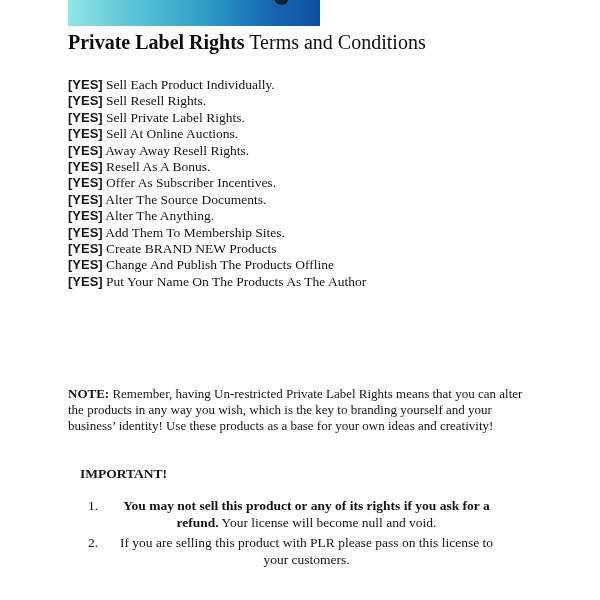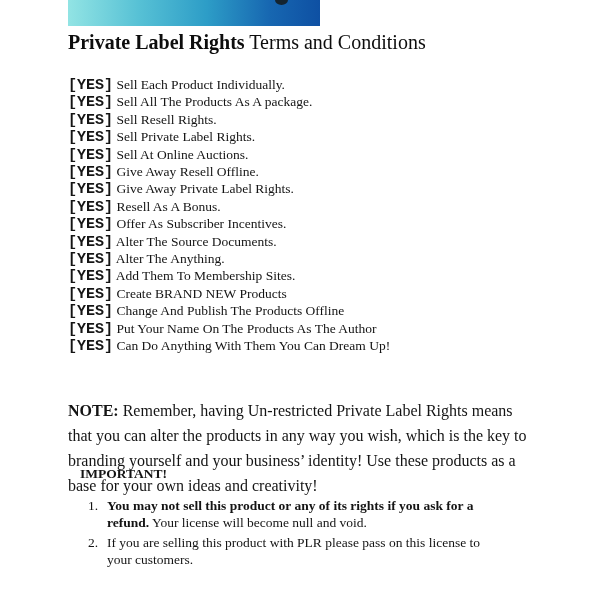--- a/index.html
+++ b/index.html
@@ -19,67 +19,64 @@
   .title {
     position:absolute; left:68px; top:29px; font-size:20px; line-height:26px;
     white-space:nowrap; color:#0d0d0d;
   }
   .title .t-bold { font-weight:700; }
   .rights {
     position:absolute; left:68px; top:77px; font-size:13.5px; line-height:16.4px;
     white-space:nowrap;
   }
   .yes-tag {
-    font-family:Liberation Mono, monospace; font-weight:700; font-size:15px;
+    font-family:Liberation Sans, sans-serif; font-weight:700; font-size:13px;
   }
   .note {
-    position:absolute; left:68px; top:398px; width:462px;
-    font-size:16px; line-height:25px;
+    position:absolute; left:68px; top:386px; width:462px;
+    font-size:13px; line-height:16px;
   }
   .note .n-label { font-weight:700; }
   .imp-head {
     position:absolute; left:80px; top:466px; font-size:13.5px; font-weight:700;
   }
   .imp-list {
     position:absolute; left:84px; top:497px; width:422px;
     font-size:13.5px; line-height:17.3px;
   }
   .imp-item { display:flex; margin-bottom:2px; }
   .imp-num { flex:none; width:14px; text-align:right; margin-right:9px; }
-  .imp-body { flex:1; }
+  .imp-body { flex:1;text-align:center; }
   .imp-bold { font-weight:700; }
 </style>
 </head>
 <body>
 
 <div class="page">
 
   <div class="banner">
     <div class="logo-frag"></div>
   </div>
 
   <div class="title"><span class="t-bold">Private Label Rights</span><span> Terms and Conditions</span></div>
 
   <div class="rights">
     <div><span class="yes-tag">[YES]</span> <span>Sell Each Product Individually.</span></div>
-    <div><span class="yes-tag">[YES]</span> <span>Sell All The Products As A package.</span></div>
     <div><span class="yes-tag">[YES]</span> <span>Sell Resell Rights.</span></div>
     <div><span class="yes-tag">[YES]</span> <span>Sell Private Label Rights.</span></div>
     <div><span class="yes-tag">[YES]</span> <span>Sell At Online Auctions.</span></div>
-    <div><span class="yes-tag">[YES]</span> <span>Give Away Resell Offline.</span></div>
-    <div><span class="yes-tag">[YES]</span> <span>Give Away Private Label Rights.</span></div>
+    <div><span class="yes-tag">[YES]</span> <span>Away Away Resell Rights.</span></div>
     <div><span class="yes-tag">[YES]</span> <span>Resell As A Bonus.</span></div>
     <div><span class="yes-tag">[YES]</span> <span>Offer As Subscriber Incentives.</span></div>
     <div><span class="yes-tag">[YES]</span> <span>Alter The Source Documents.</span></div>
     <div><span class="yes-tag">[YES]</span> <span>Alter The Anything.</span></div>
     <div><span class="yes-tag">[YES]</span> <span>Add Them To Membership Sites.</span></div>
     <div><span class="yes-tag">[YES]</span> <span>Create BRAND NEW Products</span></div>
     <div><span class="yes-tag">[YES]</span> <span>Change And Publish The Products Offline</span></div>
     <div><span class="yes-tag">[YES]</span> <span>Put Your Name On The Products As The Author</span></div>
-    <div><span class="yes-tag">[YES]</span> <span>Can Do Anything With Them You Can Dream Up!</span></div>
   </div>
 
   <div class="note"><span class="n-label">NOTE:</span><span> Remember, having Un-restricted Private Label Rights means that you can alter the products in any way you wish, which is the key to branding yourself and your business’ identity! Use these products as a base for your own ideas and creativity!</span></div>
 
   <div class="imp-head">IMPORTANT!</div>
 
   <div class="imp-list">
     <div class="imp-item">
       <span class="imp-num">1.</span>
       <span class="imp-body"><span class="imp-bold">You may not sell this product or any of its rights if you ask for a refund.</span><span> Your license will become null and void.</span></span>

